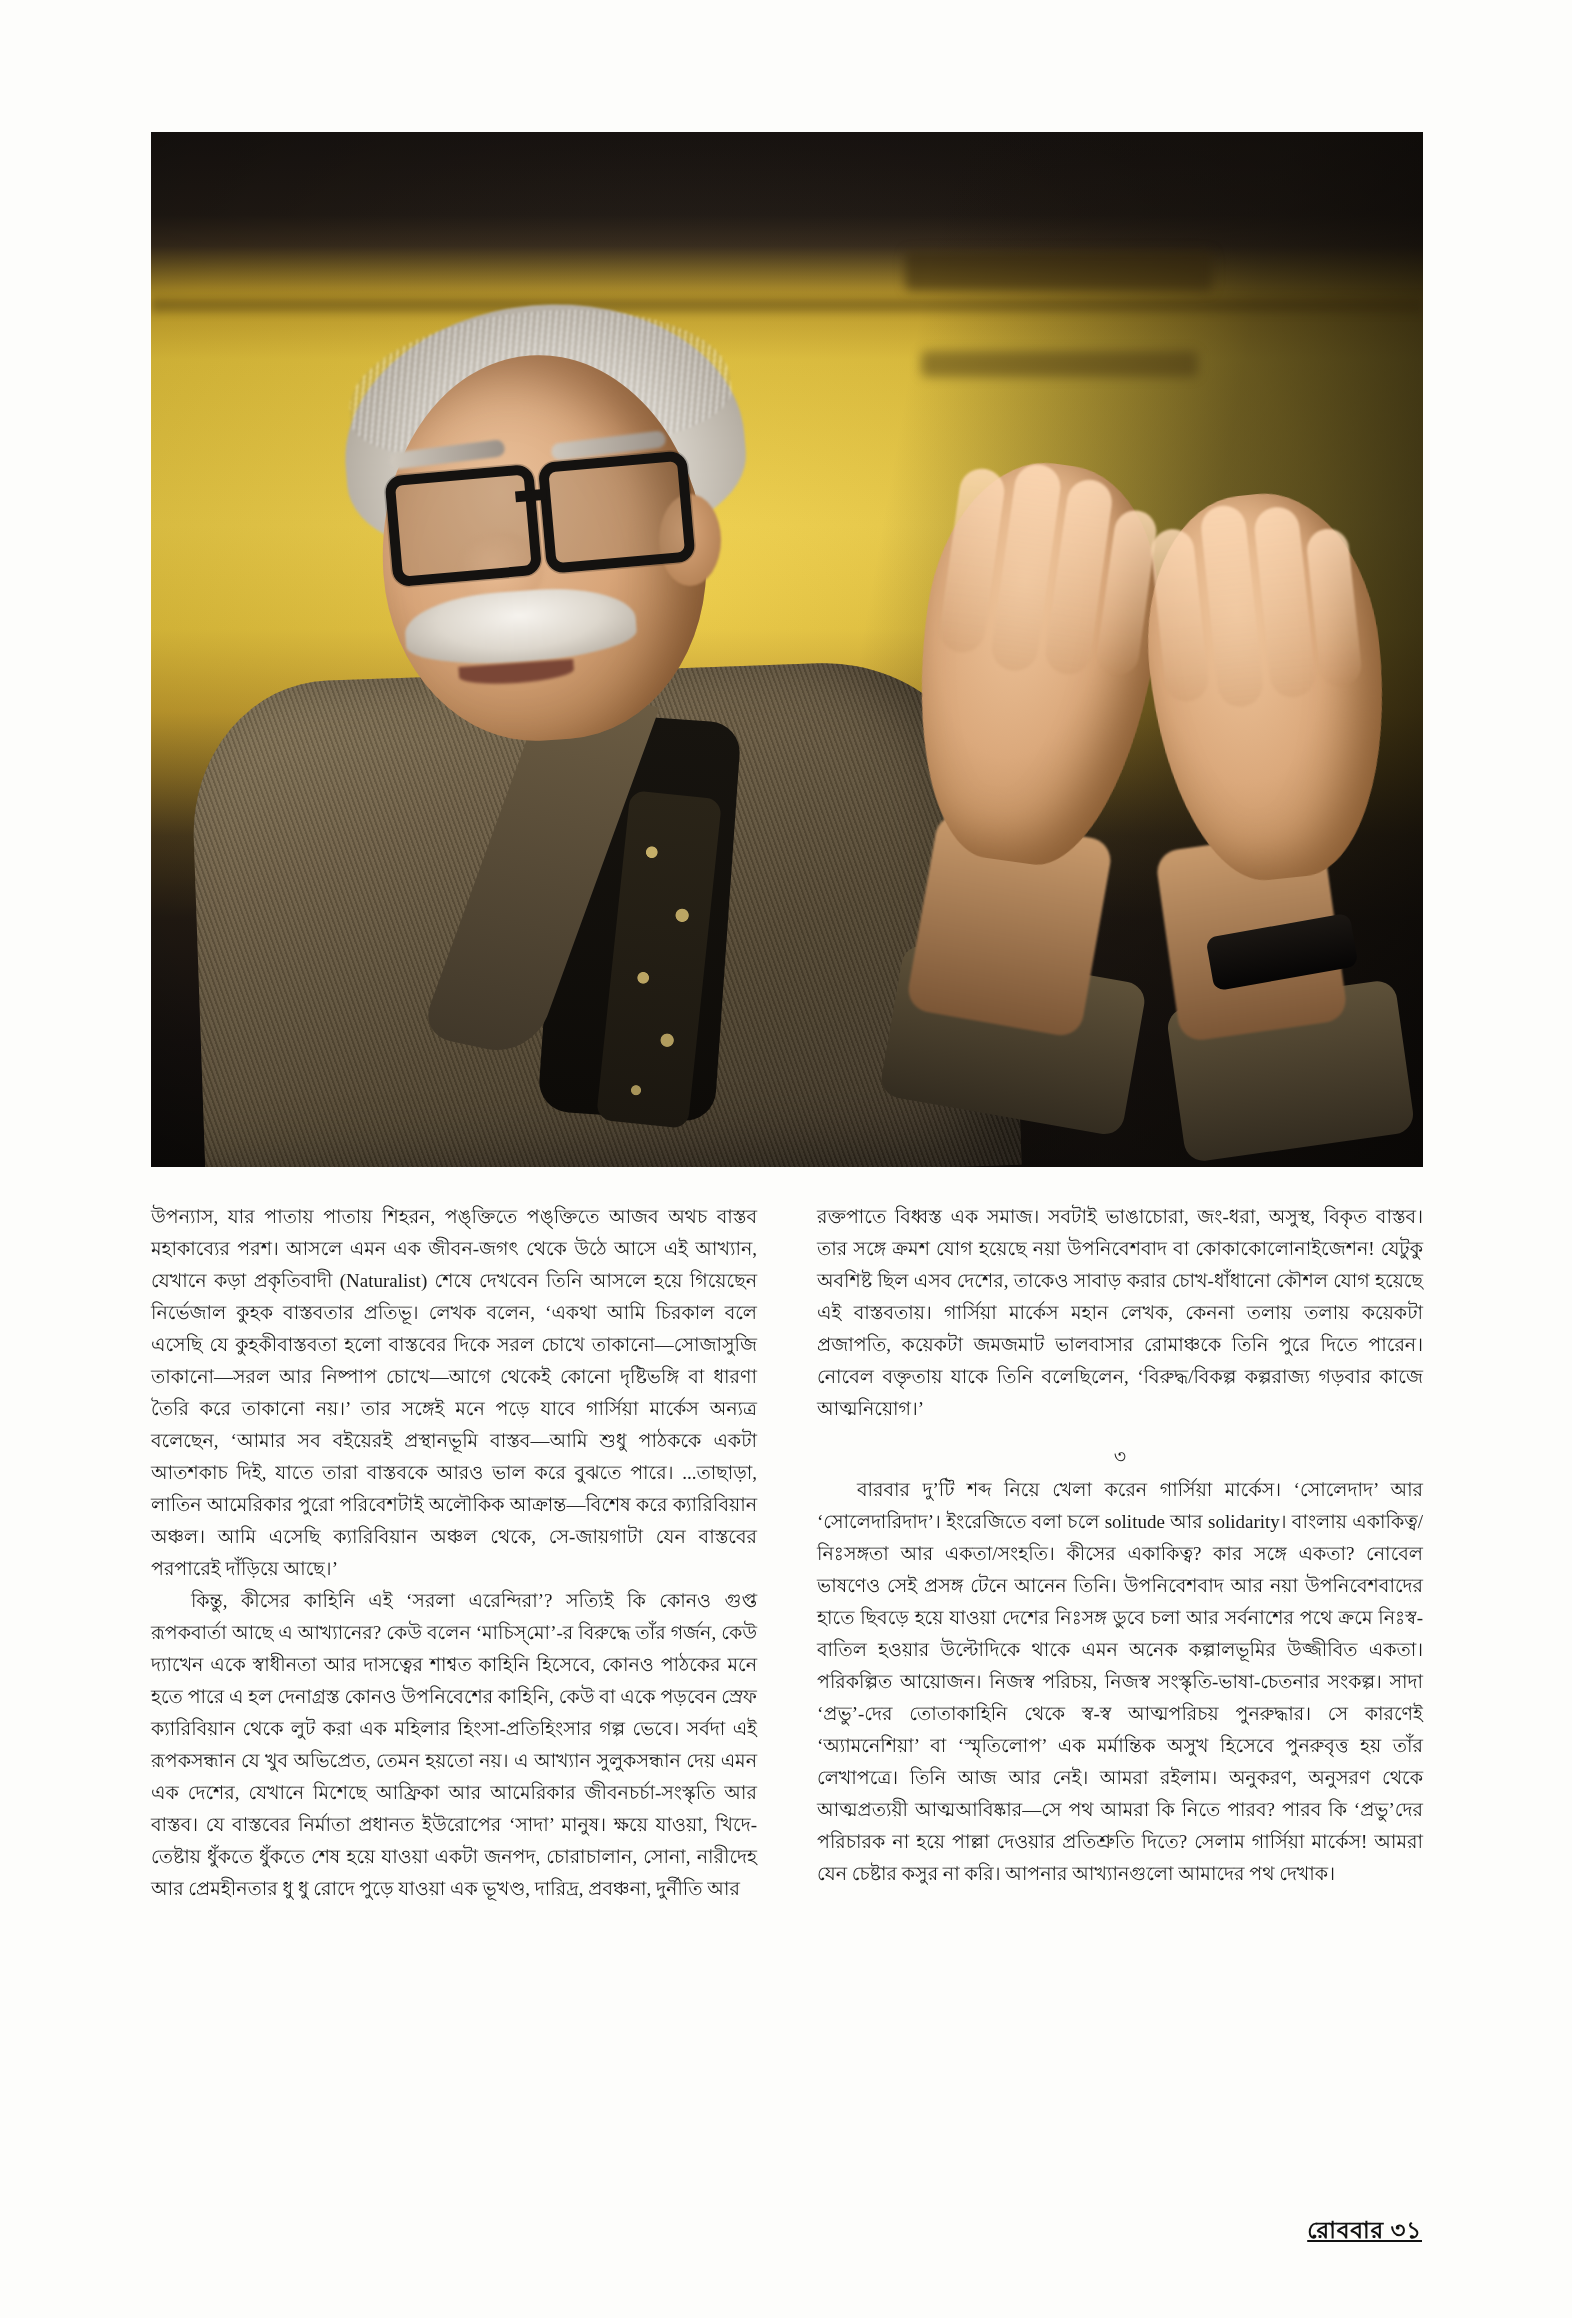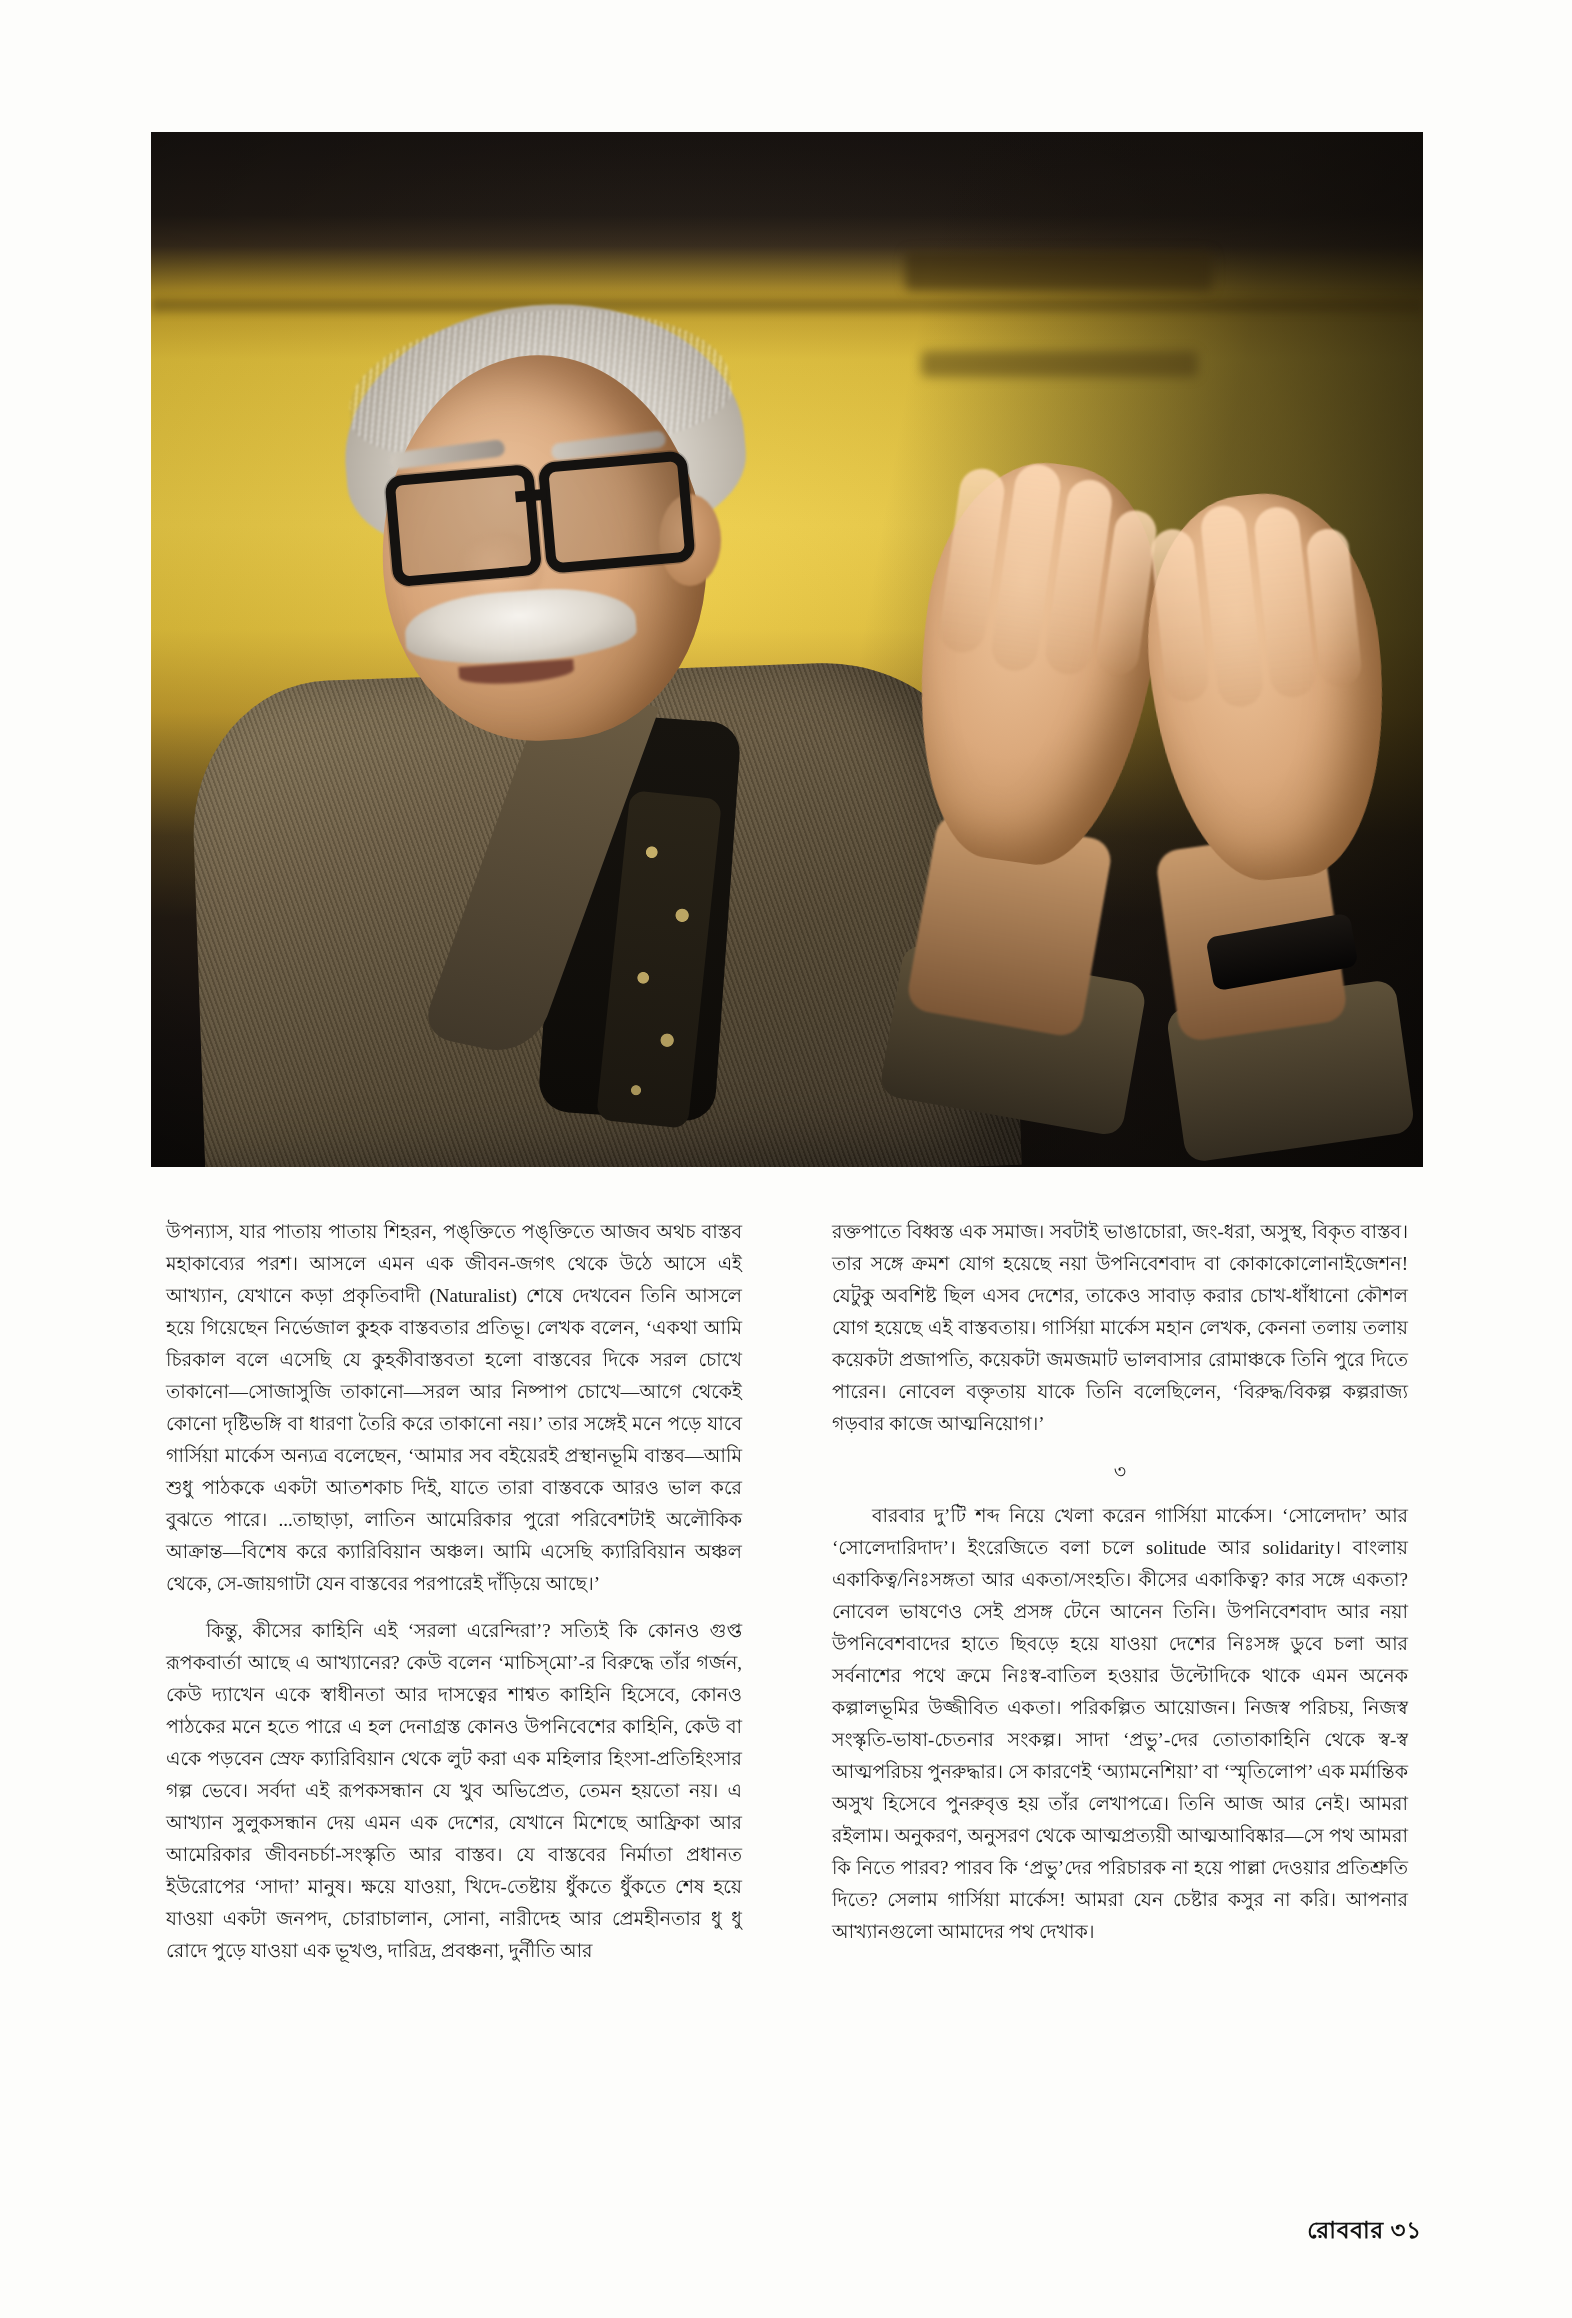--- a/index.html
+++ b/index.html
@@ -320,21 +320,21 @@
   .col {
     width: 606px;
     font-size: 19px;
     line-height: 32px;
     text-align: justify;
     text-justify: inter-word;
     color: #1b1b1b;
     font-family: "Liberation Serif", serif;
   }
   .col p {
-    margin: 15px;
+    margin: 0;
   }
   .col p.indent {
     text-indent: 2.1em;
   }
   .sec-mark {
     text-align: center;
     margin: 18.5px 0 4.6px 0;
     font-size: 19px;
     line-height: 26px;
   }
@@ -348,20 +348,21 @@
   
   .footer {
     position: absolute;
     right: 151px;
     bottom: 68px;
     font-size: 23px;
     letter-spacing: 0.8px;
     color: #111;
     font-family: "Liberation Serif", serif;
     font-weight: bold;
+    text-decoration: underline;
   }
 </style>
 </head>
 <body>
 
 <div class="page">
 
   <div class="photo-wrap">
     <div class="photo">
       <div class="banner-line"></div>

